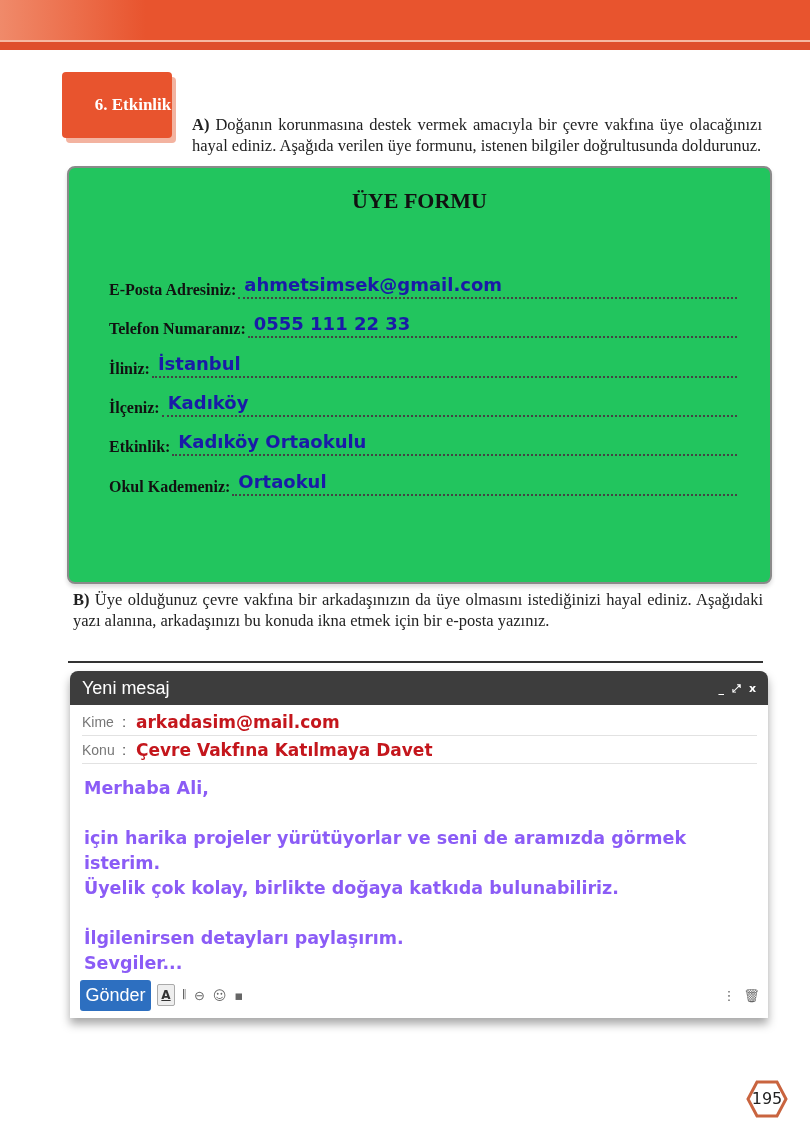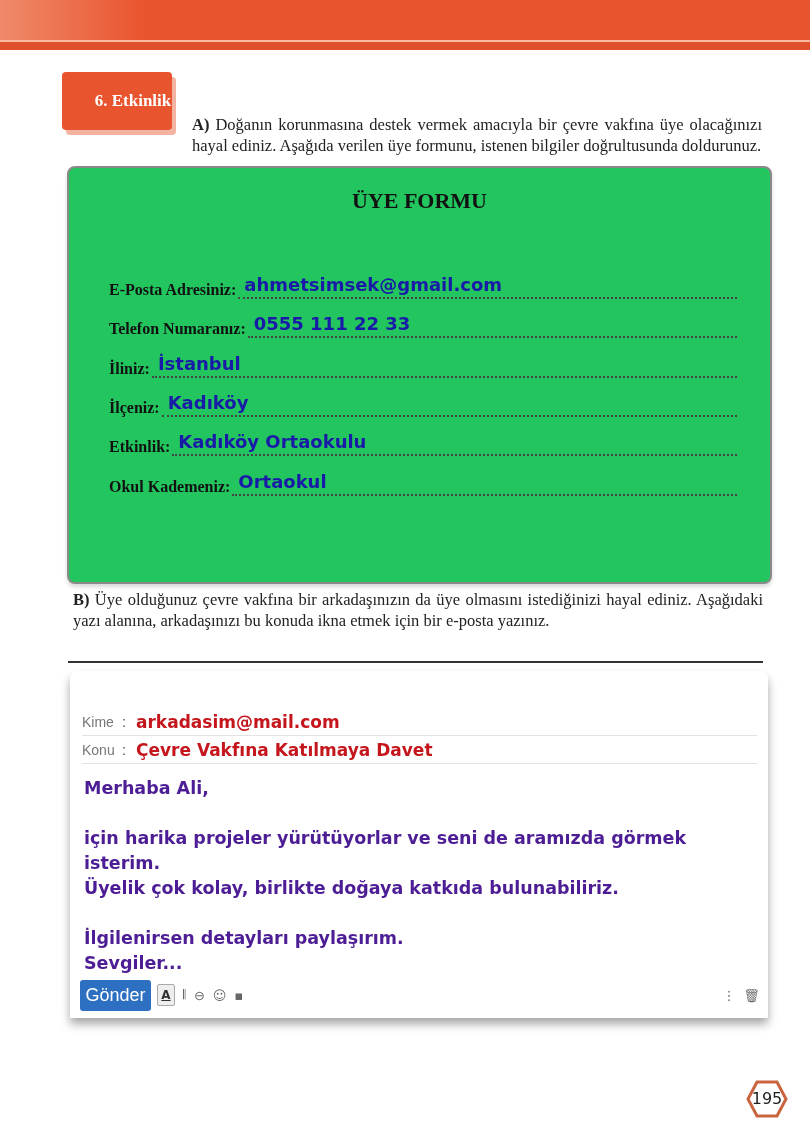--- a/index.html
+++ b/index.html
@@ -4,21 +4,21 @@
 <style>
   * { box-sizing: border-box; margin: 0; padding: 0; }
   html, body { width: 810px; height: 1143px; background: #ffffff; overflow: hidden; }
   body { position: relative; font-family: "Liberation Serif", "DejaVu Serif", serif; color: #222; }
 
   .top-banner { position: absolute; left: 0; top: 0; width: 810px; height: 50px;
     background: linear-gradient(90deg, #f08a6a 0%, #e8542e 18%, #e8542e 100%); }
   .top-banner .stripe { position: absolute; left: 0; top: 40px; width: 810px; height: 2px; background: #f6b9a2; }
   .top-banner .shade { position: absolute; left: 0; top: 42px; width: 810px; height: 8px; background: #df4f2c; }
 
-  .activity-badge { position: absolute; left: 62px; top: 72px; width: 110px; height: 58px;
+  .activity-badge { position: absolute; left: 62px; top: 72px; width: 110px; height: 66px;
     background: #e8542e; border-radius: 4px; box-shadow: 4px 5px 0 #f3b3a0;
     color: #fff; font-weight: bold; font-size: 17px; display: flex; align-items: center; justify-content: center; padding-left: 32px; }
 
   .intro-a { position: absolute; left: 192px; top: 72px; width: 570px; font-size: 16.5px; line-height: 21px; text-align: justify; margin-top: 42px; }
   .intro-a b, .intro-b b { font-weight: bold; }
 
   .form-card { position: absolute; left: 67px; top: 166px; width: 705px; height: 418px;
     border: 2px solid #8a8a8a; border-radius: 8px; background: #22c55e;
     box-shadow: 0 3px 4px rgba(0,0,0,0.15); }
   .form-title { position: absolute; left: 0; top: 20px; width: 100%; text-align: center; font-weight: bold; font-size: 22px; color: #111; }
@@ -36,21 +36,21 @@
     border-radius: 8px 8px 0 0; box-shadow: 0 6px 10px rgba(0,0,0,0.35); }
   .mail-titlebar { height: 34px; background: #3d3d3d; border-radius: 8px 8px 0 0; display: flex; align-items: center; justify-content: space-between; padding: 0 12px; }
   .mail-title { color: #fff; font-family: "Liberation Sans", sans-serif; font-size: 18px; }
   .mail-controls { display: flex; gap: 8px; color: #fff; font-family: "DejaVu Sans", sans-serif; font-size: 11px; font-weight: bold; }
 
   .mail-field { position: absolute; left: 12px; width: 675px; height: 28px; border-bottom: 1px solid #e2e2e2; display: flex; align-items: center; }
   .mail-field-label { width: 40px; color: #777; font-family: "Liberation Sans", sans-serif; font-size: 14px; }
   .mail-field-colon { width: 14px; color: #555; font-family: "Liberation Sans", sans-serif; font-size: 15px; }
   .mail-field-value { color: #c4161c; font-family: "DejaVu Sans", sans-serif; font-weight: bold; font-size: 17px; }
 
-  .mail-body { position: absolute; left: 14px; top: 105px; width: 670px; font-family: "DejaVu Sans", sans-serif; font-weight: bold; font-size: 17.5px; line-height: 25px; color: #4c1d95; }
+  .mail-body { position: absolute; left: 14px; top: 105px; width: 670px; font-family: "DejaVu Sans", sans-serif; font-weight: bold; font-size: 17.5px; line-height: 25px; color: #8b5cf6; }
   .mail-body p { margin: 0; }
   .mail-body .gap { height: 25px; }
 
   .mail-toolbar { position: absolute; left: 10px; top: 308px; width: 680px; height: 32px; display: flex; align-items: center; }
   .send-button { width: 71px; height: 31px; background: #2d6fc0; color: #fff; border-radius: 3px; font-family: "Liberation Sans", sans-serif; font-size: 18px; display: flex; align-items: center; justify-content: center; }
   .tb-icon { margin-left: 8px; color: #666; font-family: "DejaVu Sans", sans-serif; font-size: 13px; display: inline-flex; align-items: center; justify-content: center; }
   .tb-format { width: 18px; height: 22px; border: 1px solid #aaa; border-radius: 2px; background: #eee; font-weight: bold; text-decoration: underline; color: #333; font-size: 12px; margin-left: 6px; }
   .tb-spacer { flex: 1; }
 
   .page-number { position: absolute; left: 746px; top: 1080px; width: 42px; height: 38px; }
@@ -114,20 +114,28 @@
 </div>
 
 <div class="intro-b">
   <b>B)</b>
   <span>Üye olduğunuz çevre vakfına bir arkadaşınızın da üye olmasını istediğinizi hayal ediniz. Aşağıdaki yazı alanına, arkadaşınızı bu konuda ikna etmek için bir e-posta yazınız.</span>
 </div>
 
 <div class="hr-line"></div>
 
 <div class="mail-window">
+  <div class="mail-titlebar">
+    <span class="mail-title">Yeni mesaj</span>
+    <span class="mail-controls">
+      <span>_</span>
+      <span>⤢</span>
+      <span>x</span>
+    </span>
+  </div>
 
   <div class="mail-field" style="top:37px">
     <span class="mail-field-label">Kime</span>
     <span class="mail-field-colon">:</span>
     <span class="mail-field-value">arkadasim@mail.com</span>
   </div>
   <div class="mail-field" style="top:65px">
     <span class="mail-field-label">Konu</span>
     <span class="mail-field-colon">:</span>
     <span class="mail-field-value">Çevre Vakfına Katılmaya Davet</span>

